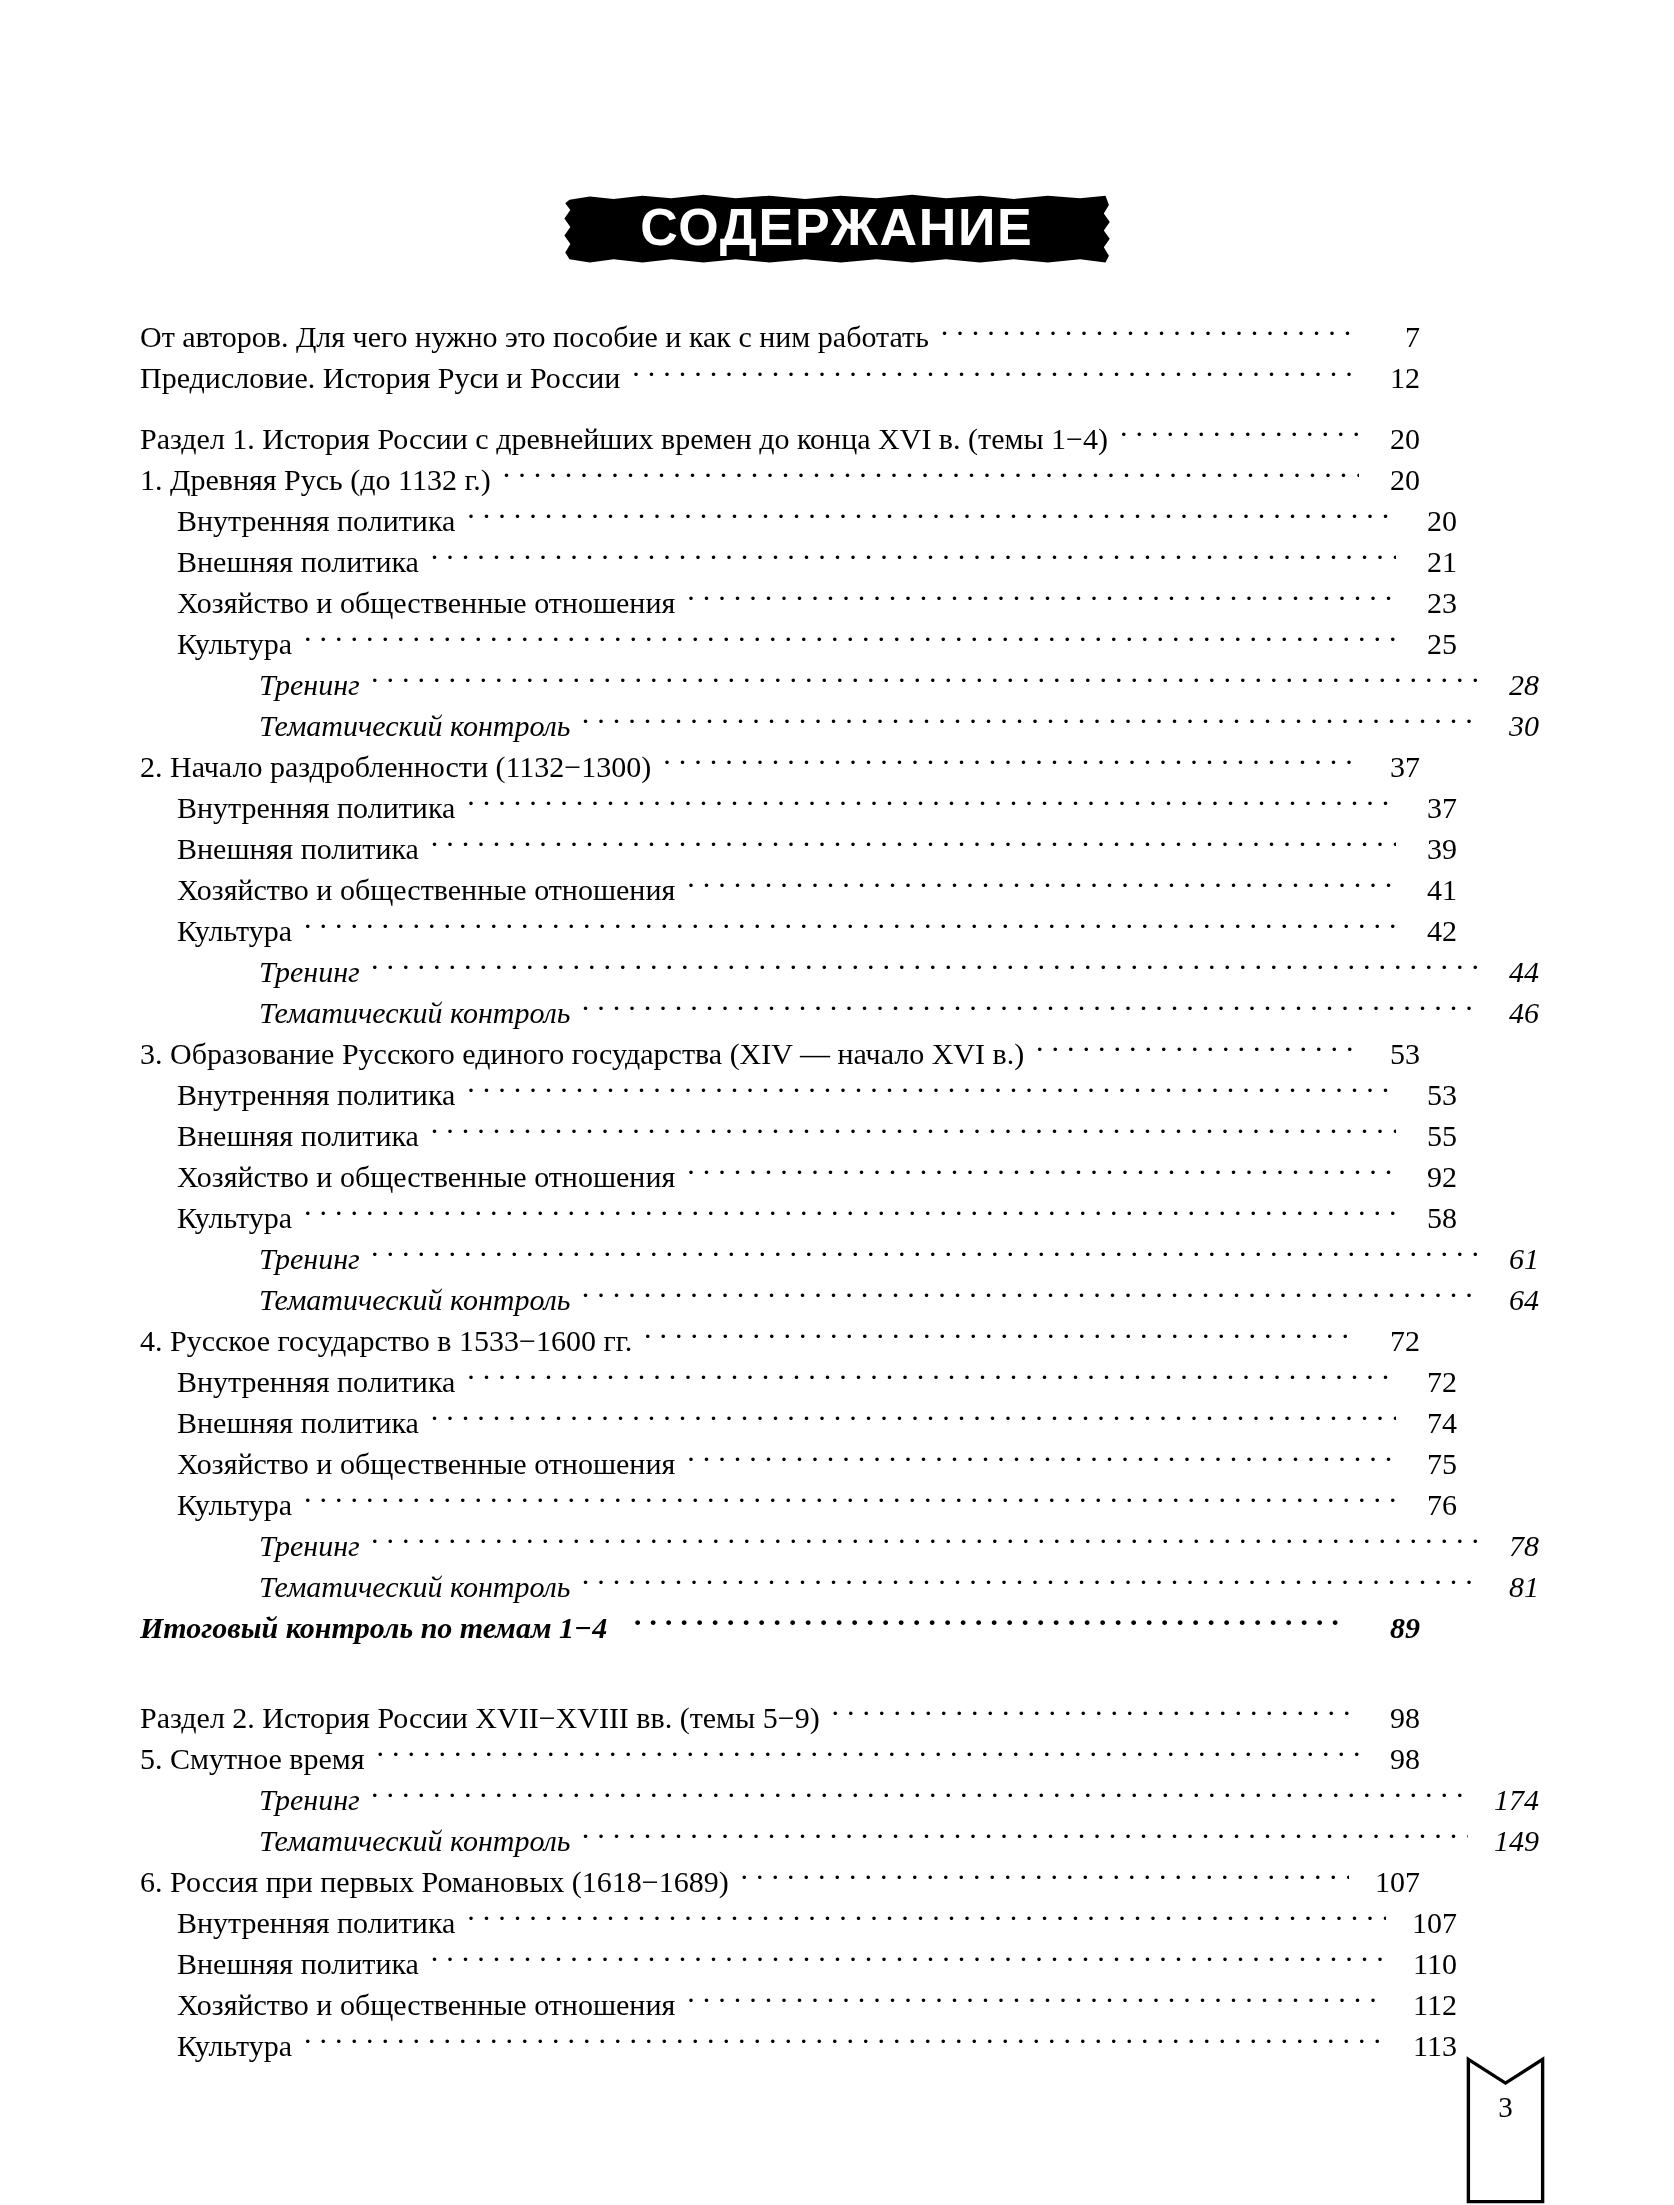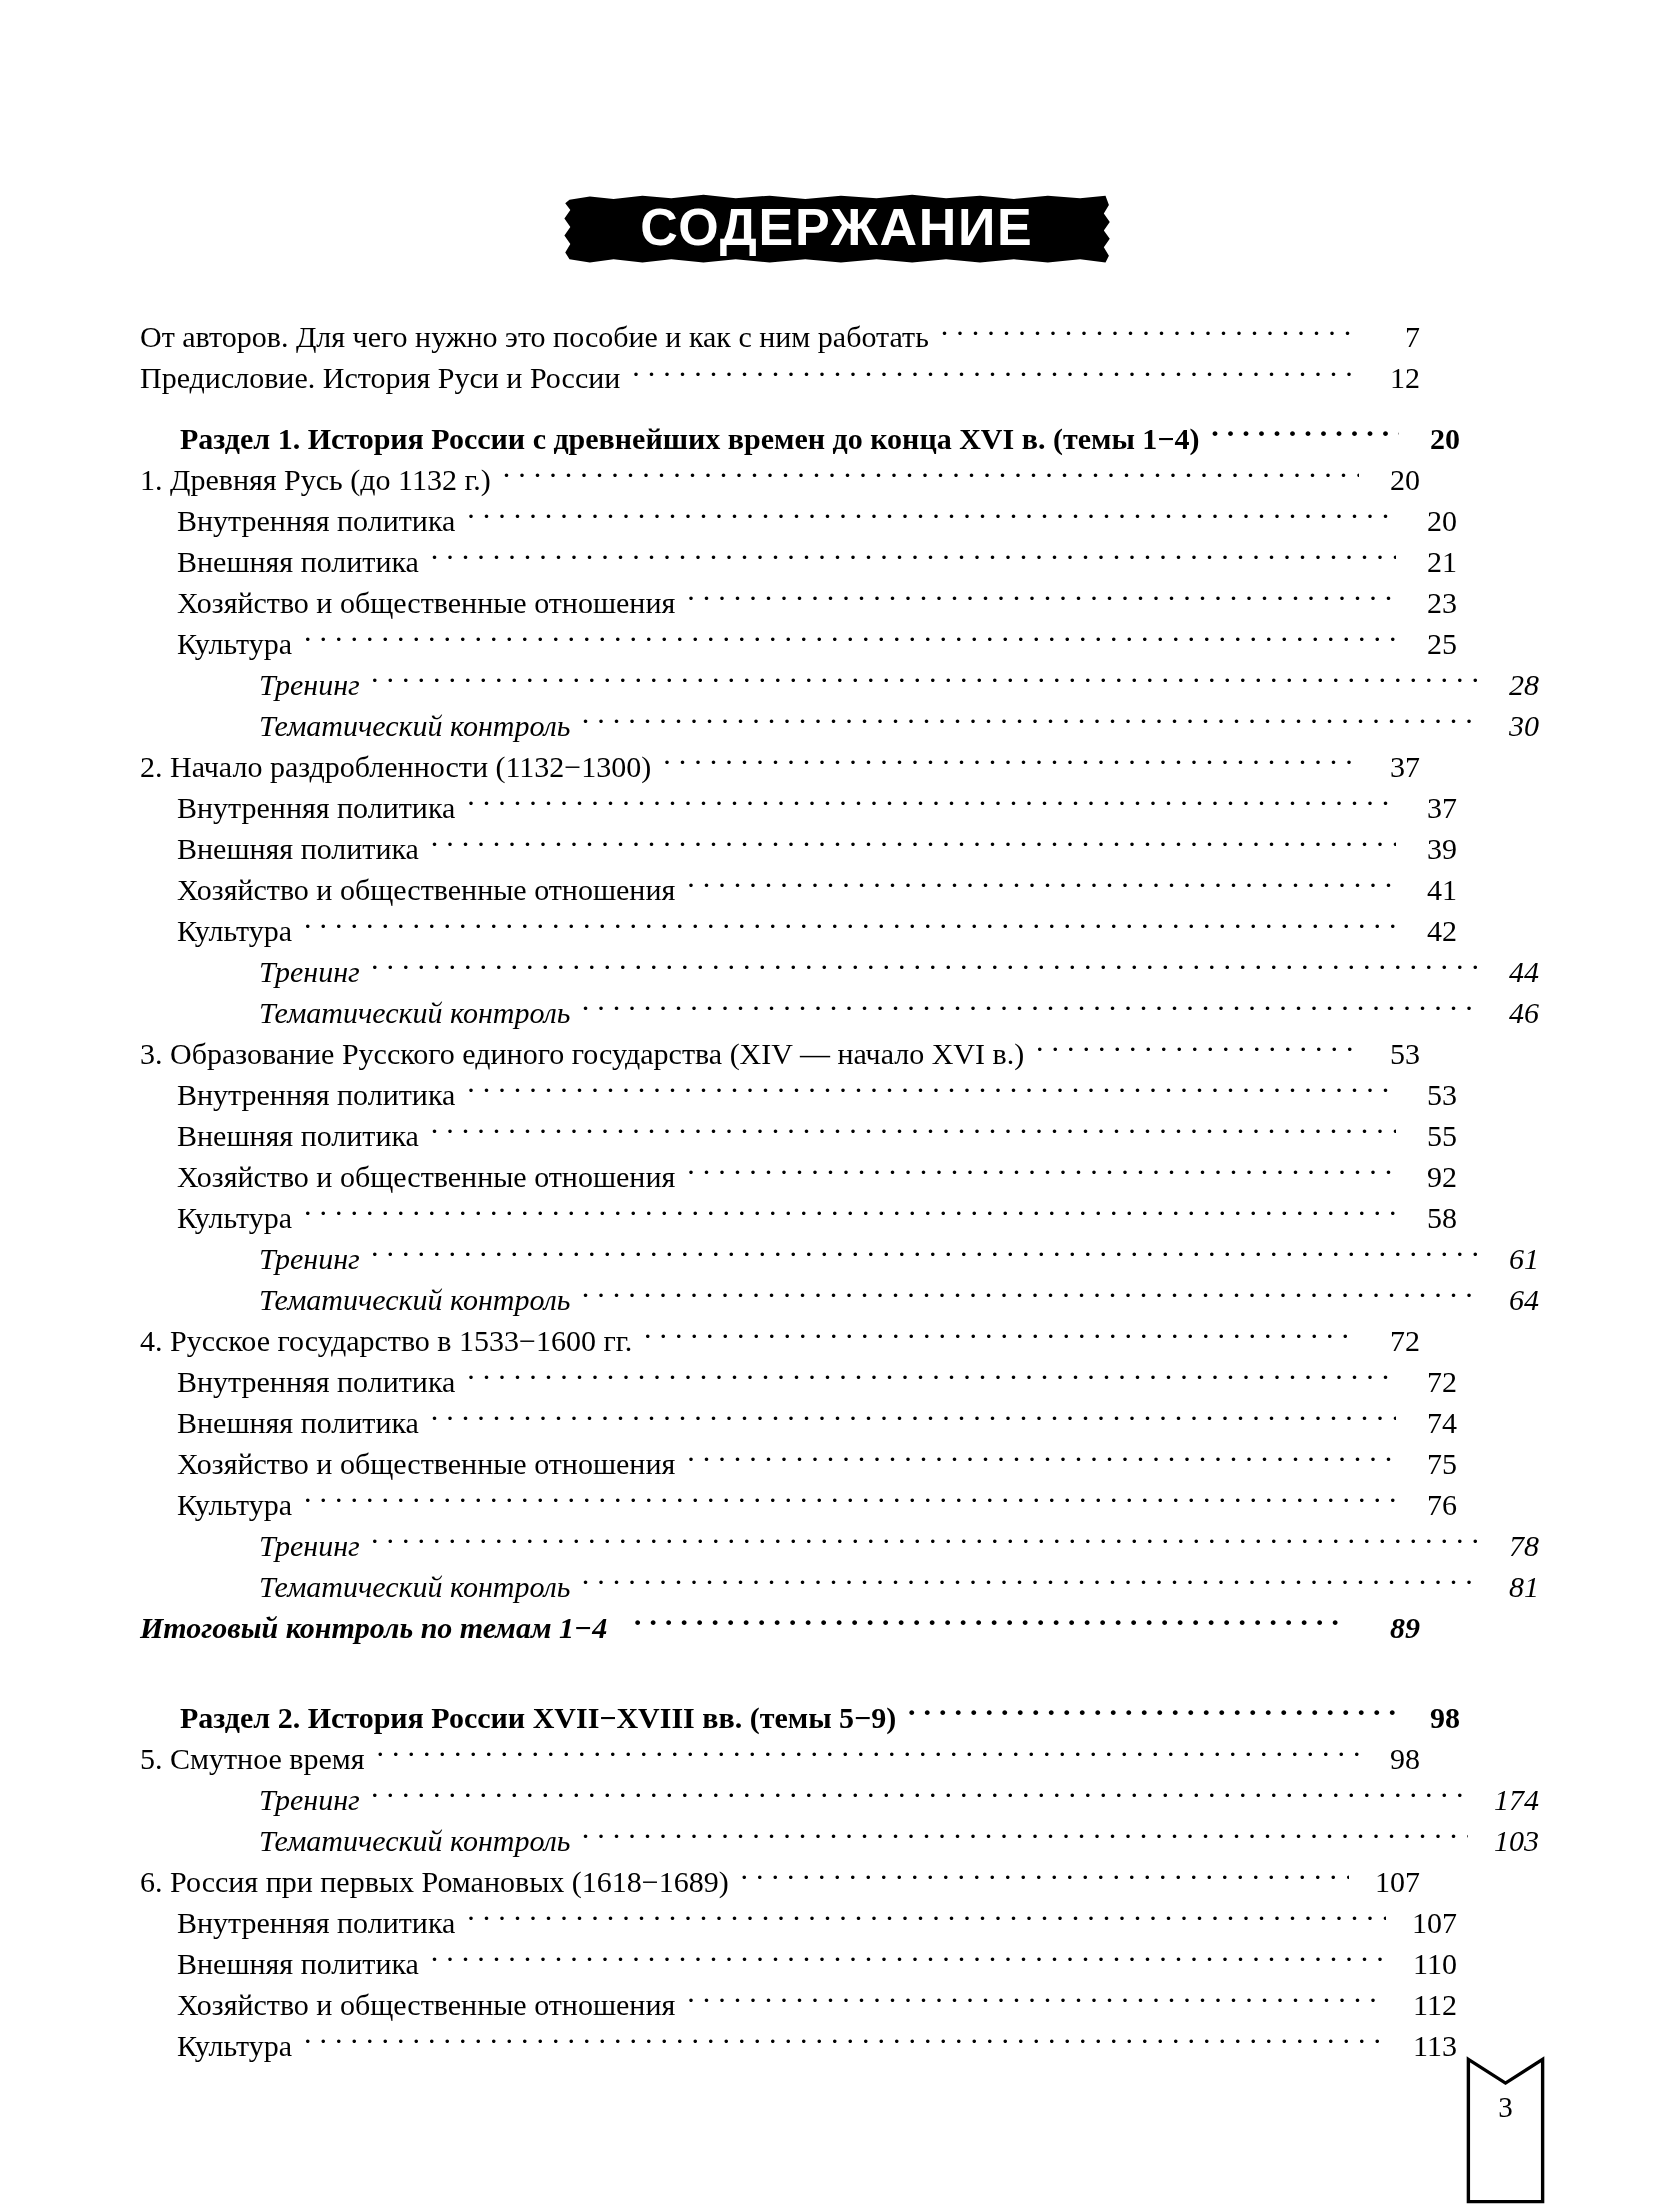--- a/index.html
+++ b/index.html
@@ -94,21 +94,21 @@
     padding-left:5.1px;
   }
   .row.wide3 .pageno{ width:63px; }
 
   
   .lvl0{ padding-left:0px; }
   .lvl1{ padding-left:37px; }
   .lvl2{ padding-left:119px; }
 
   
-  .b{ font-weight:700;margin-left:40px; }
+  .b{ font-weight:400; }
   .i{ font-style:italic; }
   .bi{ font-weight:700; font-style:italic;gap:16px; }
 
   .gap-before{ margin-top:19.5px; }
   .gap-before-lg{ margin-top:49px; }
 
   
   .page-marker{
     position:absolute;
     left:1465px;
@@ -317,21 +317,21 @@
       <span class="pageno">98</span>
     </div>
     <div class="row lvl2 i wide3">
       <span class="label">Тренинг</span>
       <span class="leader"></span>
       <span class="pageno">174</span>
     </div>
     <div class="row lvl2 i wide3">
       <span class="label">Тематический контроль</span>
       <span class="leader"></span>
-      <span class="pageno">103</span>
+      <span class="pageno">149</span>
     </div>
     <div class="row lvl0 wide3">
       <span class="label">6. Россия при первых Романовых (1618−1689)</span>
       <span class="leader"></span>
       <span class="pageno">107</span>
     </div>
     <div class="row lvl1 wide3">
       <span class="label">Внутренняя политика</span>
       <span class="leader"></span>
       <span class="pageno">107</span>

